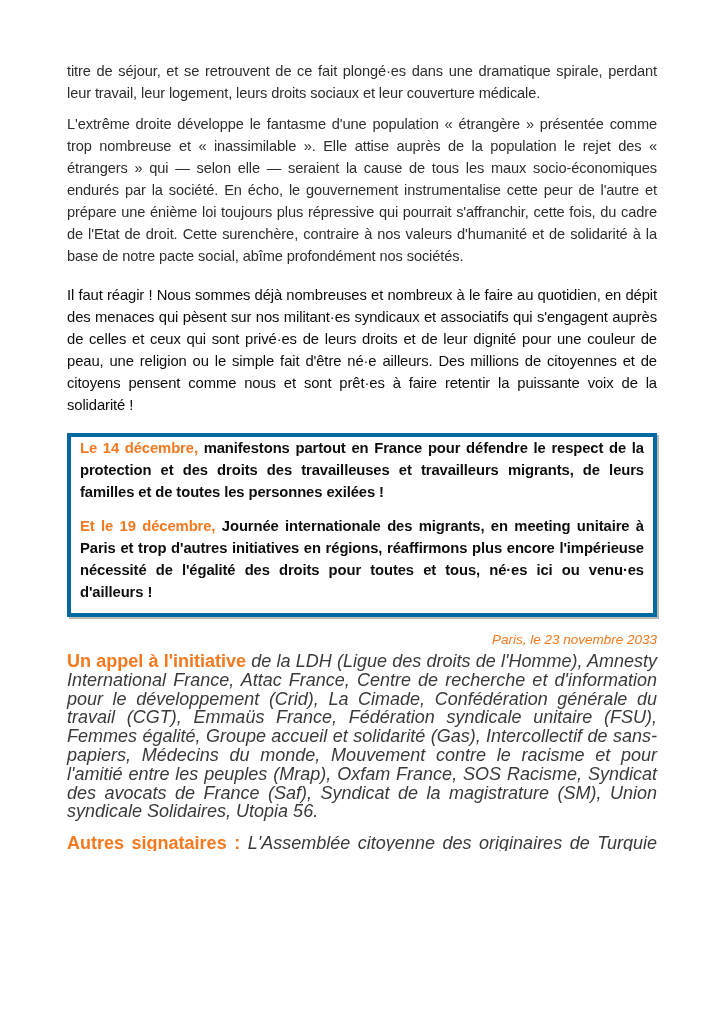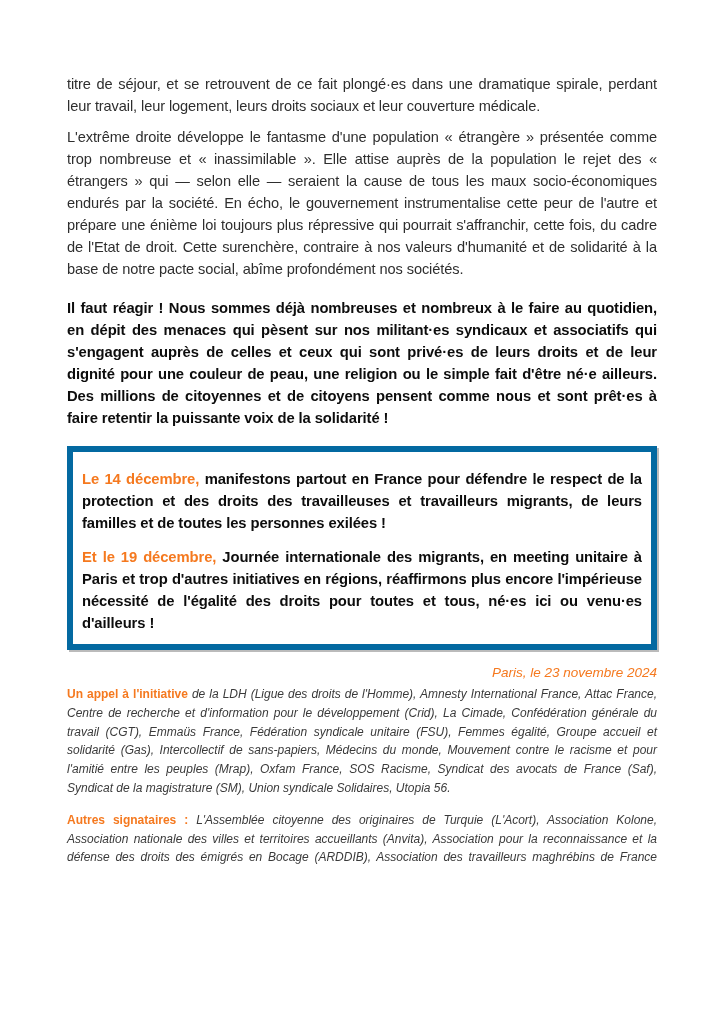--- a/index.html
+++ b/index.html
@@ -4,21 +4,21 @@
 <style>
   html, body {
     margin: 0;
     padding: 0;
     background: #ffffff;
   }
   .page {
     position: relative;
     width: 724px;
     height: 848px;
-    margin: 16px auto;
+    margin: 3px auto;
     background: #ffffff;
     font-family: "Liberation Sans", "DejaVu Sans", sans-serif;
     color: #2d2d2d;
     overflow: hidden;
     box-sizing: border-box;
     padding: 57px 67px 0 67px;
   }
   .body-para {
     margin: 0 0 9px 0;
     font-size: 14.6px;
@@ -26,28 +26,28 @@
     text-align: justify;
     color: #2e2e2e;
     letter-spacing: -0.1px;
   }
   .body-para.last-regular { margin-bottom: 17px; }
   .bold-para {
     margin: 0 0 17px 0;
     font-size: 14.8px;
     line-height: 22px;
     text-align: justify;
-    font-weight: 700;
+    font-weight: 400;
     color: #0d0d0d;
     letter-spacing: -0.1px;
   }
   .callout-box {
-    border: 6px solid #0369a1;
+    border: 4px solid #0369a1;
     box-shadow: 2px 2px 0 rgba(60,60,60,0.35);
-    padding: 16px 9px 10px 9px;
+    padding: 0 9px 10px 9px;
     margin: 0 0 14px 0;
   }
   .callout-para {
     margin: 0;
     font-size: 14.8px;
     line-height: 22px;
     text-align: justify;
     font-weight: 700;
     color: #0d0d0d;
     letter-spacing: -0.1px;
@@ -57,21 +57,21 @@
   .date-line {
     margin: 0 0 3px 0;
     text-align: right;
     font-size: 13.5px;
     line-height: 18px;
     font-style: italic;
     color: #f5791f;
   }
   .sign-para {
     margin: 0 0 13px 0;
-    font-size: 12px;
+    font-size: 18px;
     line-height: 18.8px;
     text-align: justify;
     font-style: italic;
     color: #3a3a3a;
   }
   .sign-label {
     font-style: normal;
     font-weight: 700;
     color: #f5791f;
   }
@@ -94,21 +94,21 @@
 
   <p class="body-para last-regular">L'extrême droite développe le fantasme d'une population « étrangère » présentée comme trop nombreuse et « inassimilable ». Elle attise auprès de la population le rejet des « étrangers » qui — selon elle — seraient la cause de tous les maux socio-économiques endurés par la société. En écho, le gouvernement instrumentalise cette peur de l'autre et prépare une énième loi toujours plus répressive qui pourrait s'affranchir, cette fois, du cadre de l'Etat de droit. Cette surenchère, contraire à nos valeurs d'humanité et de solidarité à la base de notre pacte social, abîme profondément nos sociétés.</p>
 
   <p class="bold-para">Il faut réagir ! Nous sommes déjà nombreuses et nombreux à le faire au quotidien, en dépit des menaces qui pèsent sur nos militant·es syndicaux et associatifs qui s'engagent auprès de celles et ceux qui sont privé·es de leurs droits et de leur dignité pour une couleur de peau, une religion ou le simple fait d'être né·e ailleurs. Des millions de citoyennes et de citoyens pensent comme nous et sont prêt·es à faire retentir la puissante voix de la solidarité !</p>
 
   <div class="callout-box">
     <p class="callout-para"><span class="accent-lead">Le 14 décembre,</span><span> manifestons partout en France pour défendre le respect de la protection et des droits des travailleuses et travailleurs migrants, de leurs familles et de toutes les personnes exilées !</span></p>
     <p class="callout-para"><span class="accent-lead">Et le 19 décembre,</span><span> Journée internationale des migrants, en meeting unitaire à Paris et trop d'autres initiatives en régions, réaffirmons plus encore l'impérieuse nécessité de l'égalité des droits pour toutes et tous, né·es ici ou venu·es d'ailleurs !</span></p>
   </div>
 
-  <p class="date-line">Paris, le 23 novembre 2024</p>
+  <p class="date-line">Paris, le 23 novembre 2033</p>
 
   <p class="sign-para"><span class="sign-label">Un appel à l'initiative</span><span> de la LDH (Ligue des droits de l'Homme), Amnesty International France, Attac France, Centre de recherche et d'information pour le développement (Crid), La Cimade, Confédération générale du travail (CGT), Emmaüs France, Fédération syndicale unitaire (FSU), Femmes égalité, Groupe accueil et solidarité (Gas), Intercollectif de sans-papiers, Médecins du monde, Mouvement contre le racisme et pour l'amitié entre les peuples (Mrap), Oxfam France, SOS Racisme, Syndicat des avocats de France (Saf), Syndicat de la magistrature (SM), Union syndicale Solidaires, Utopia 56.</span></p>
 
   <p class="sign-para"><span class="sign-label">Autres signataires :</span><span> L'Assemblée citoyenne des originaires de Turquie (L'Acort), Association Kolone, Association nationale des villes et territoires accueillants (Anvita), Association pour la reconnaissance et la défense des droits des émigrés en Bocage (ARDDIB), Association des travailleurs maghrébins de France (ATMF), Collectif Chabatz d'entrar, Comité pour le respect des libertés et des droits de l'Homme en Tunisie (CRLDHT), Comité de suivi du symposium sur les Sénégalais de l'extérieur (CSSSE), Fédération des Tunisiens citoyens des deux rives (FTCR), Femmes Egalité, Ligue des droits de l'enfant (LDE) Belgique, Les Midis du MIE, Réseau d'actions contre l'antisémitisme et tous les racismes (RAAR), Roya citoyenne.</span></p>
 
   <div class="page-number">2/2</div>
 
 </div>
 
 </body></html>

